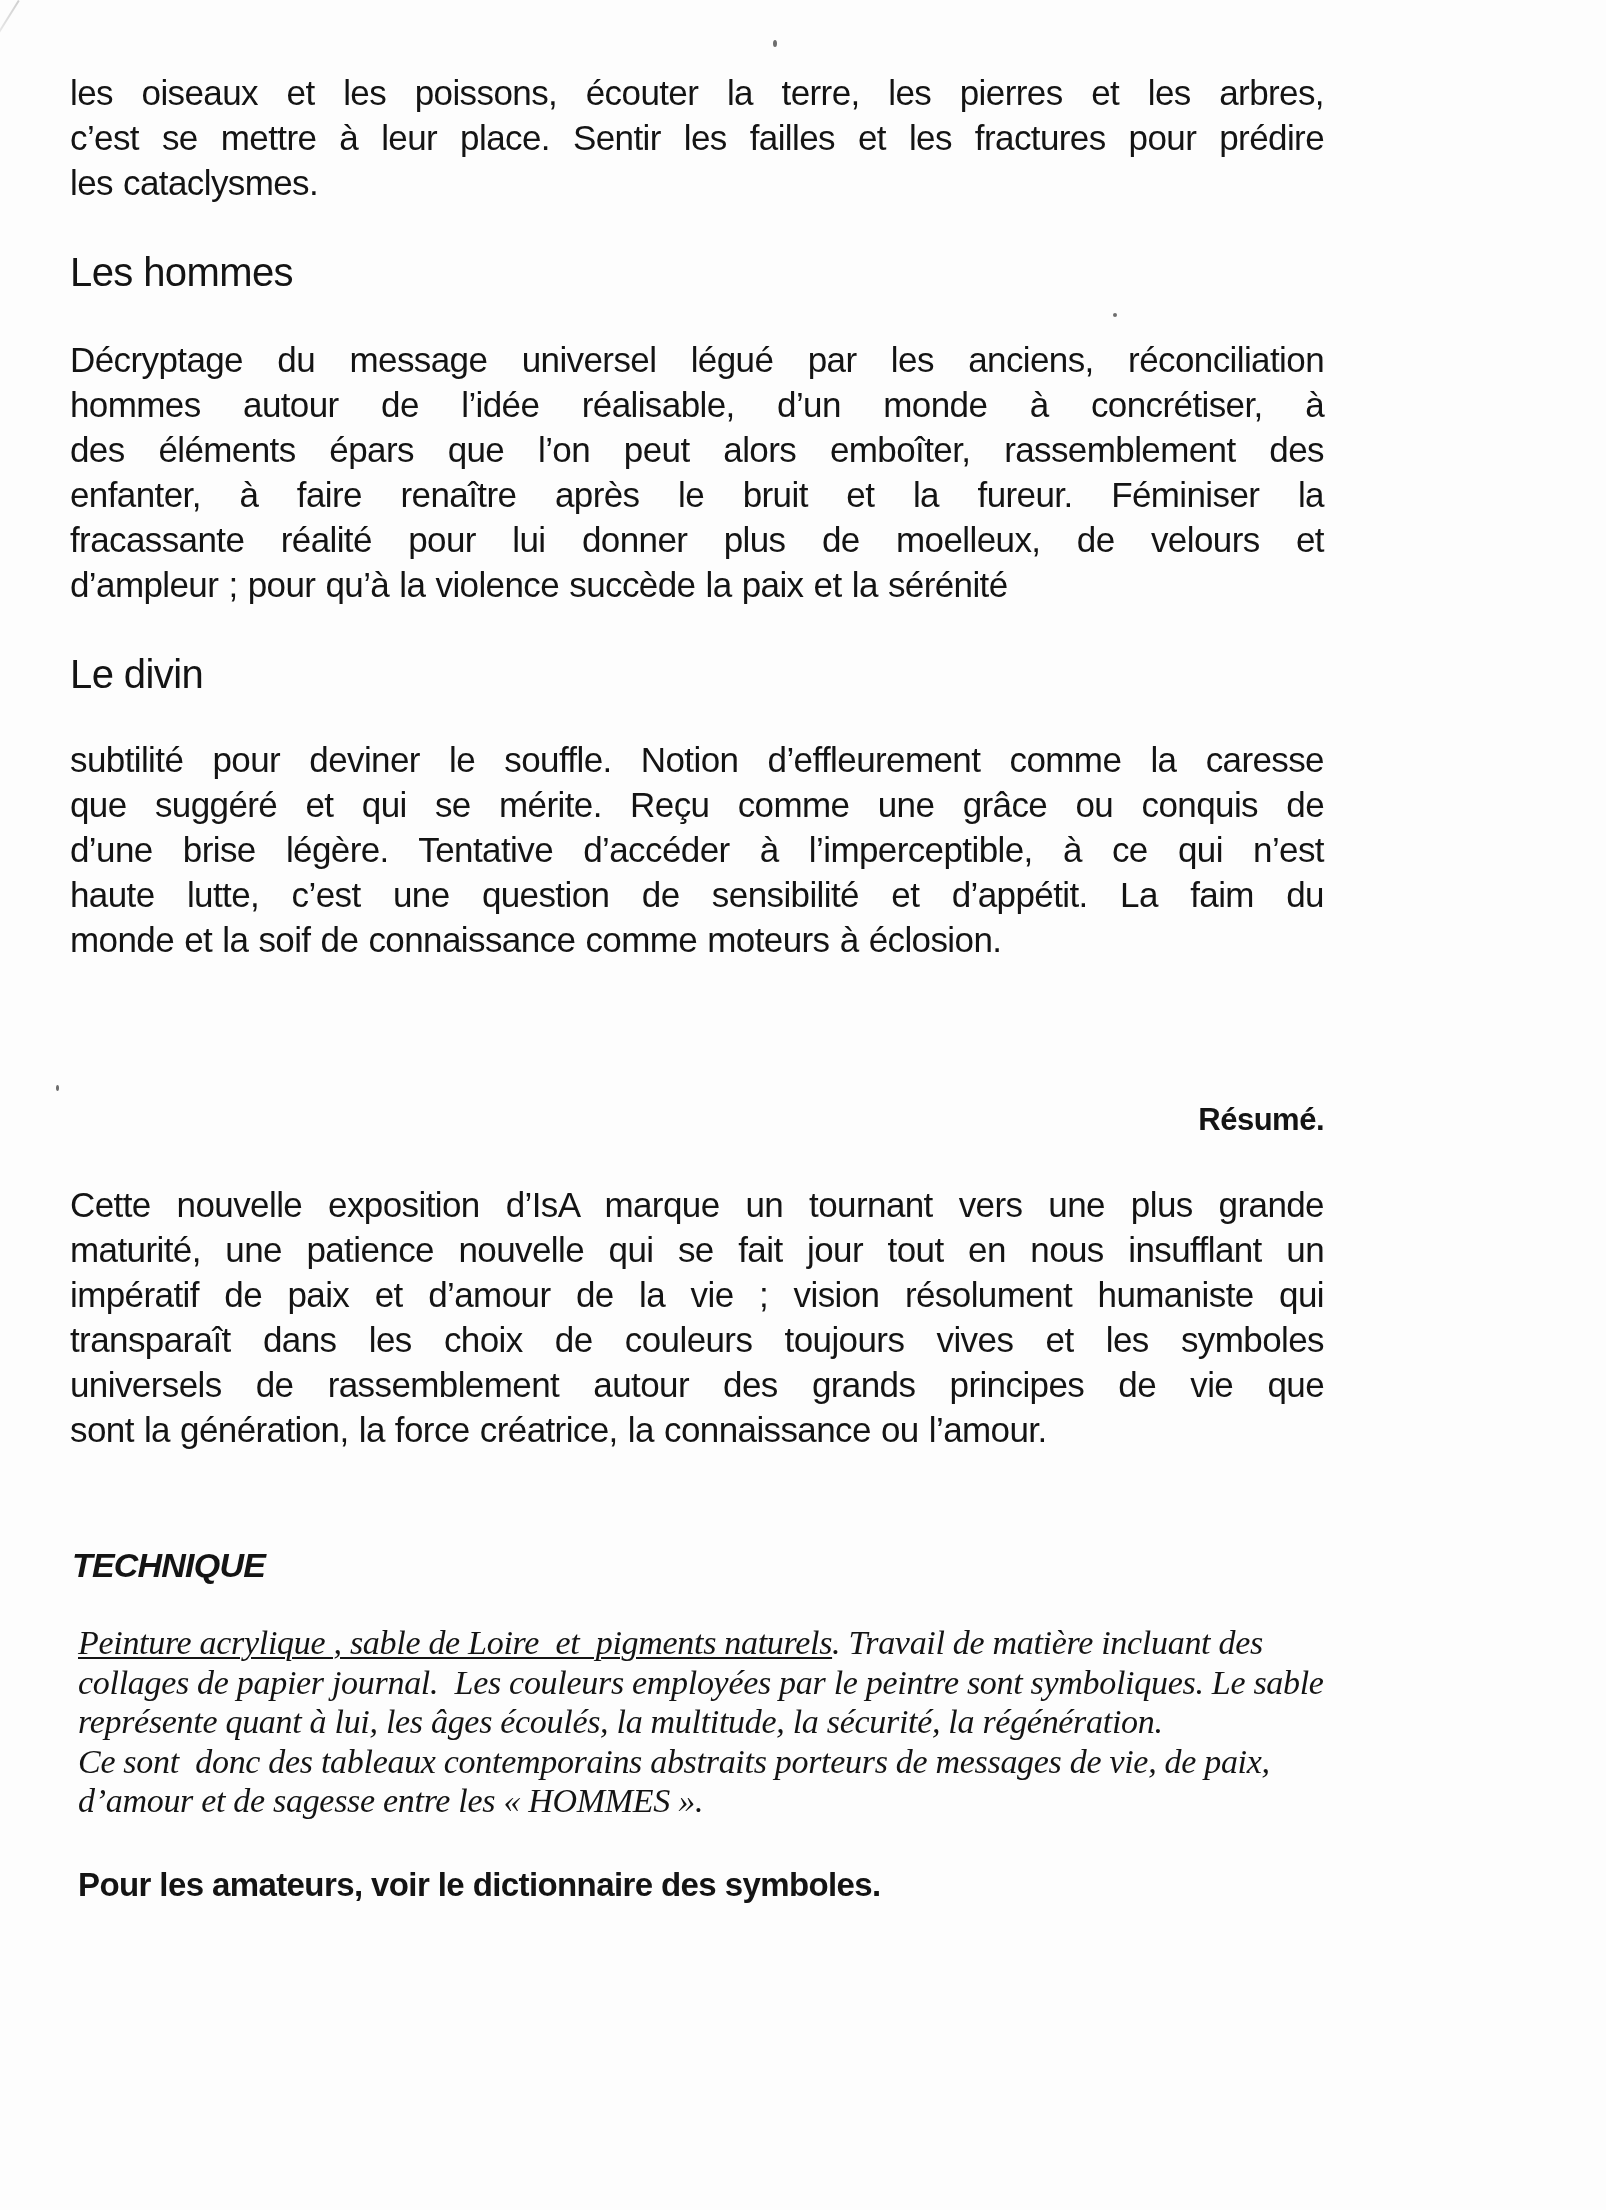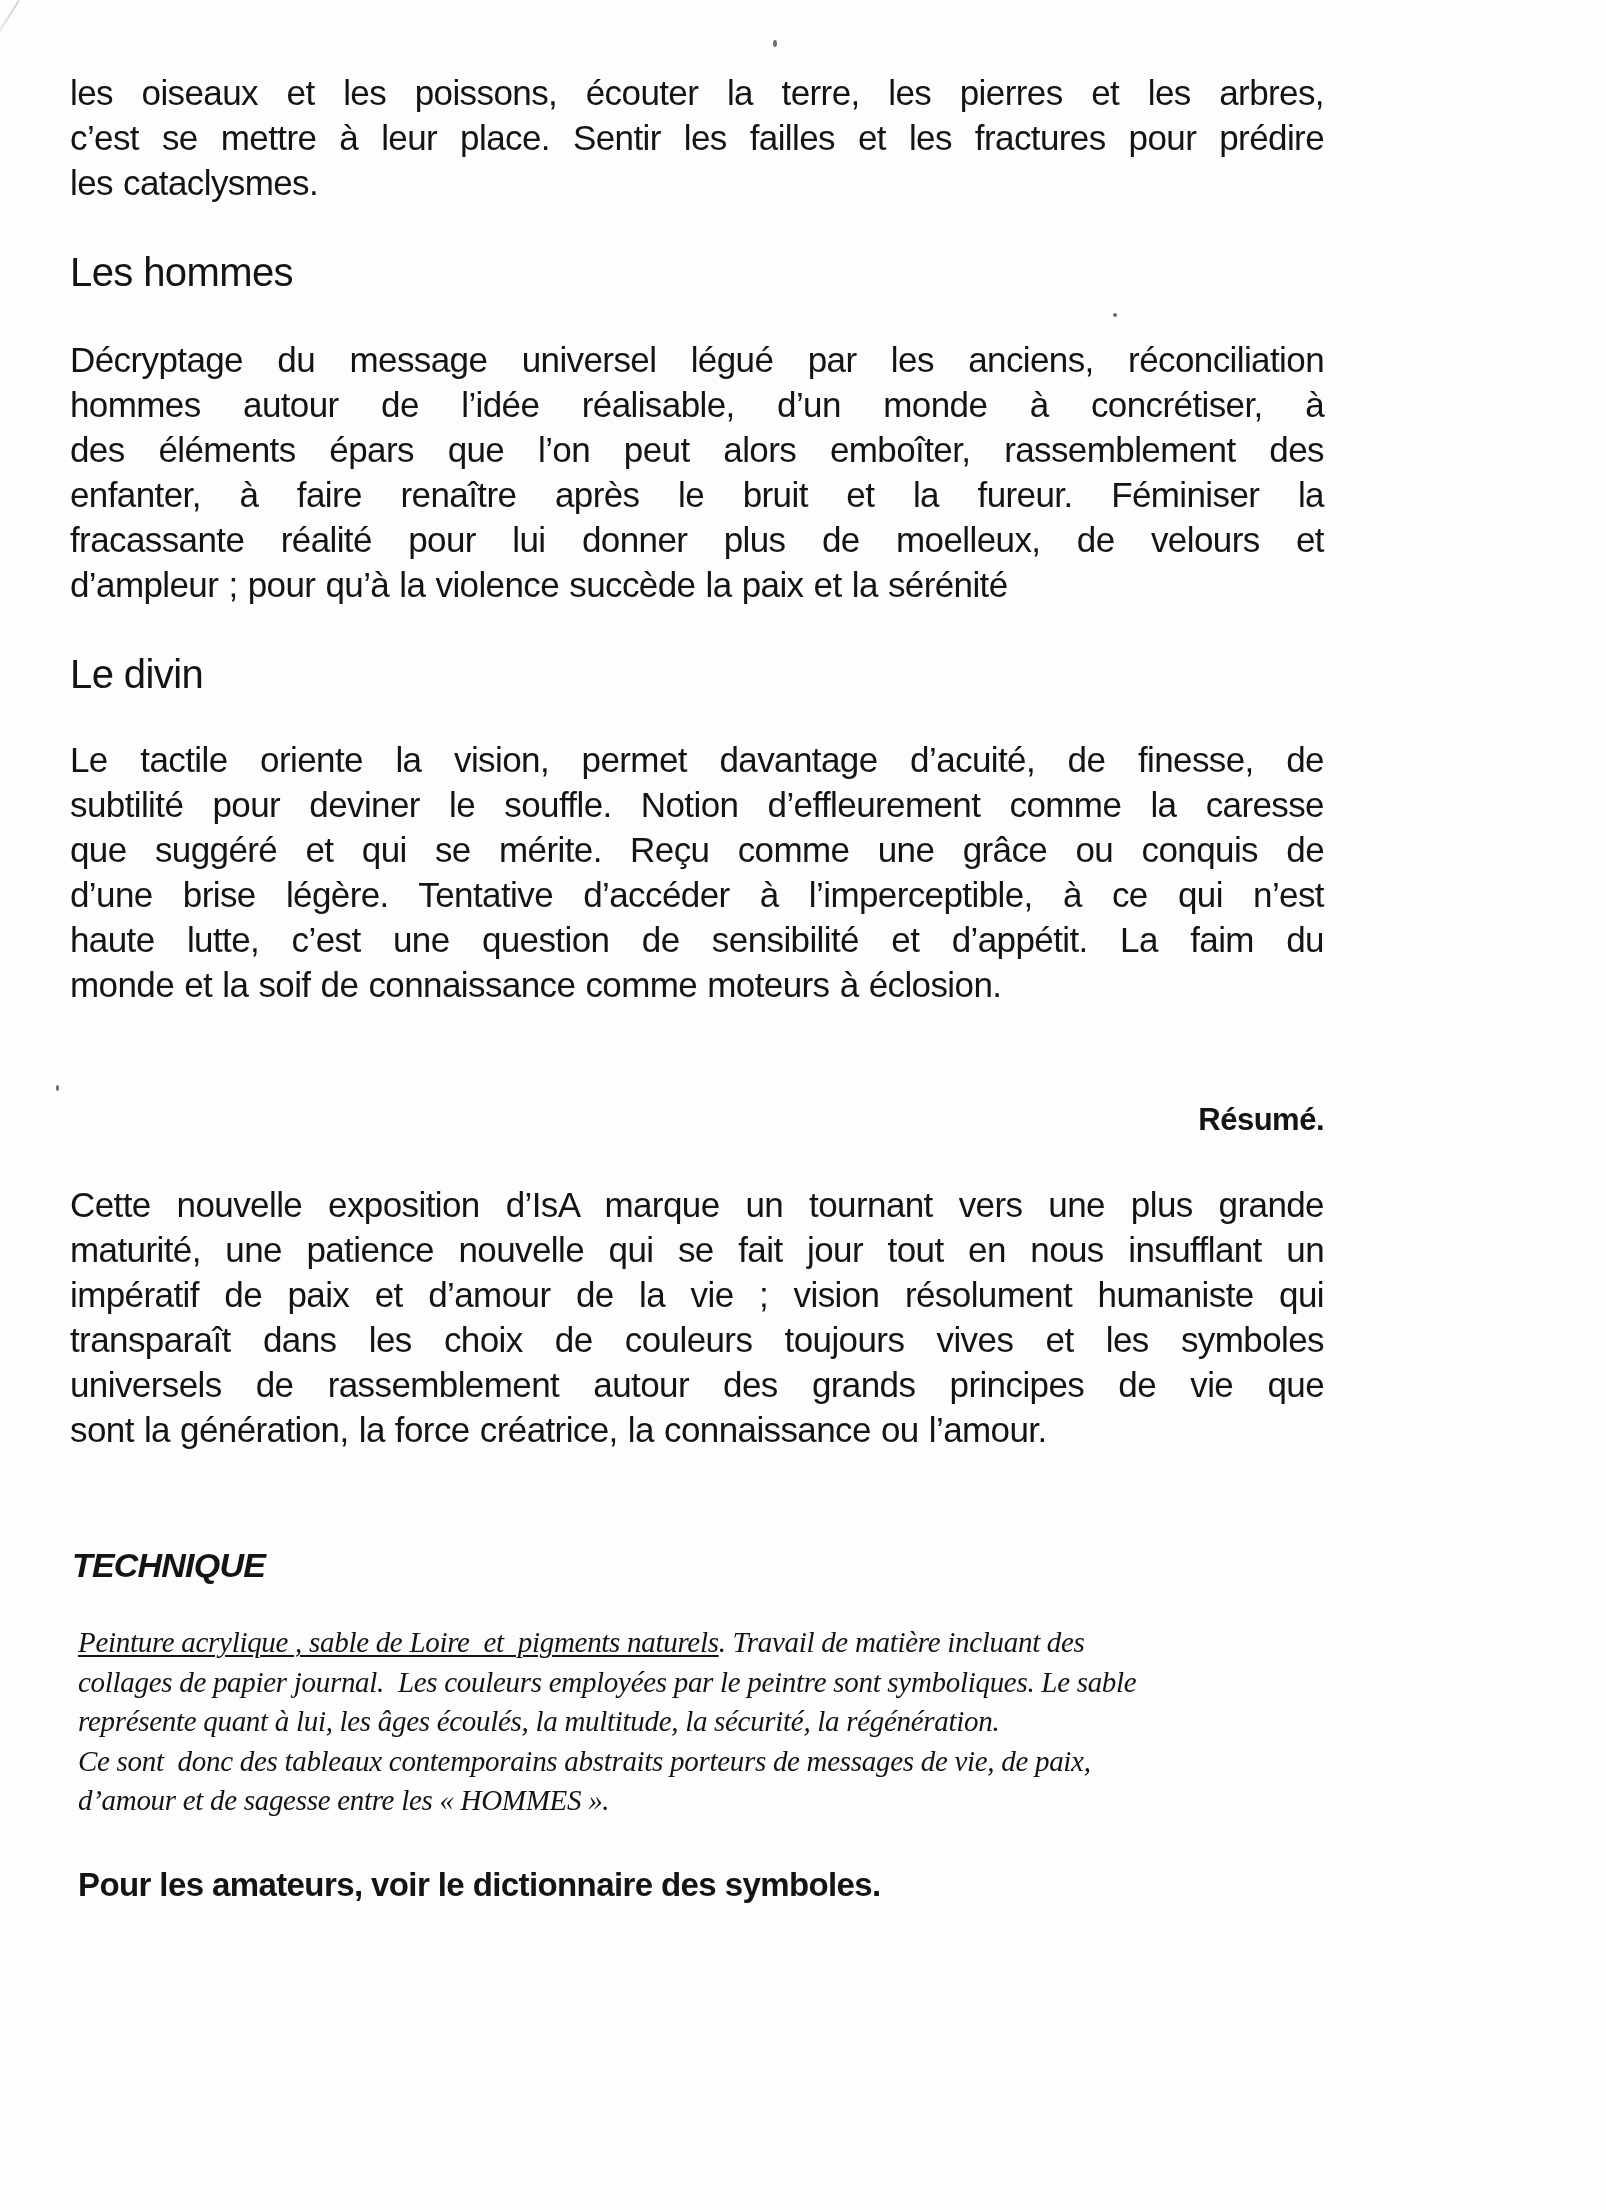--- a/index.html
+++ b/index.html
@@ -70,21 +70,21 @@
       font-size: 34px;
       line-height: 40px;
       letter-spacing: -0.8px;
     }
     .technique-text {
       position: absolute;
       left: 78px;
       width: 1260px;
       font-family: "Liberation Serif", "DejaVu Serif", serif;
       font-style: italic;
-      font-size: 29px;
+      font-size: 34px;
       line-height: 39.5px;
       letter-spacing: -0.3px;
     }
     .technique-text .u {
       text-decoration: underline;
       text-decoration-thickness: 2px;
       text-underline-offset: 3px;
     }
     .amateurs {
       position: absolute;
@@ -135,21 +135,20 @@
     <span class="jline">hommes autour de l’idée réalisable, d’un monde à concrétiser, à</span>
     <span class="jline">des éléments épars que l’on peut alors emboîter, rassemblement des</span>
     <span class="jline">enfanter, à faire renaître après le bruit et la fureur. Féminiser la</span>
     <span class="jline">fracassante réalité pour lui donner plus de moelleux, de velours et</span>
     <span class="line">d’ampleur ; pour qu’à la violence succède la paix et la sérénité</span>
   </div>
 
   <div class="col heading-plain" style="top:652px;">Le divin</div>
 
   <div class="col sans" style="top:737px;">
-    <span class="jline">Le tactile oriente la vision, permet davantage d’acuité, de finesse, de</span>
     <span class="jline">subtilité pour deviner le souffle. Notion d’effleurement comme la caresse</span>
     <span class="jline">que suggéré et qui se mérite. Reçu comme une grâce ou conquis de</span>
     <span class="jline">d’une brise légère. Tentative d’accéder à l’imperceptible, à ce qui n’est</span>
     <span class="jline">haute lutte, c’est une question de sensibilité et d’appétit. La faim du</span>
     <span class="line">monde et la soif de connaissance comme moteurs à éclosion.</span>
   </div>
 
   <div class="resume-title" style="top:1100px;text-align:right;">Résumé.</div>
 
   <div class="col sans" style="top:1182px;">

